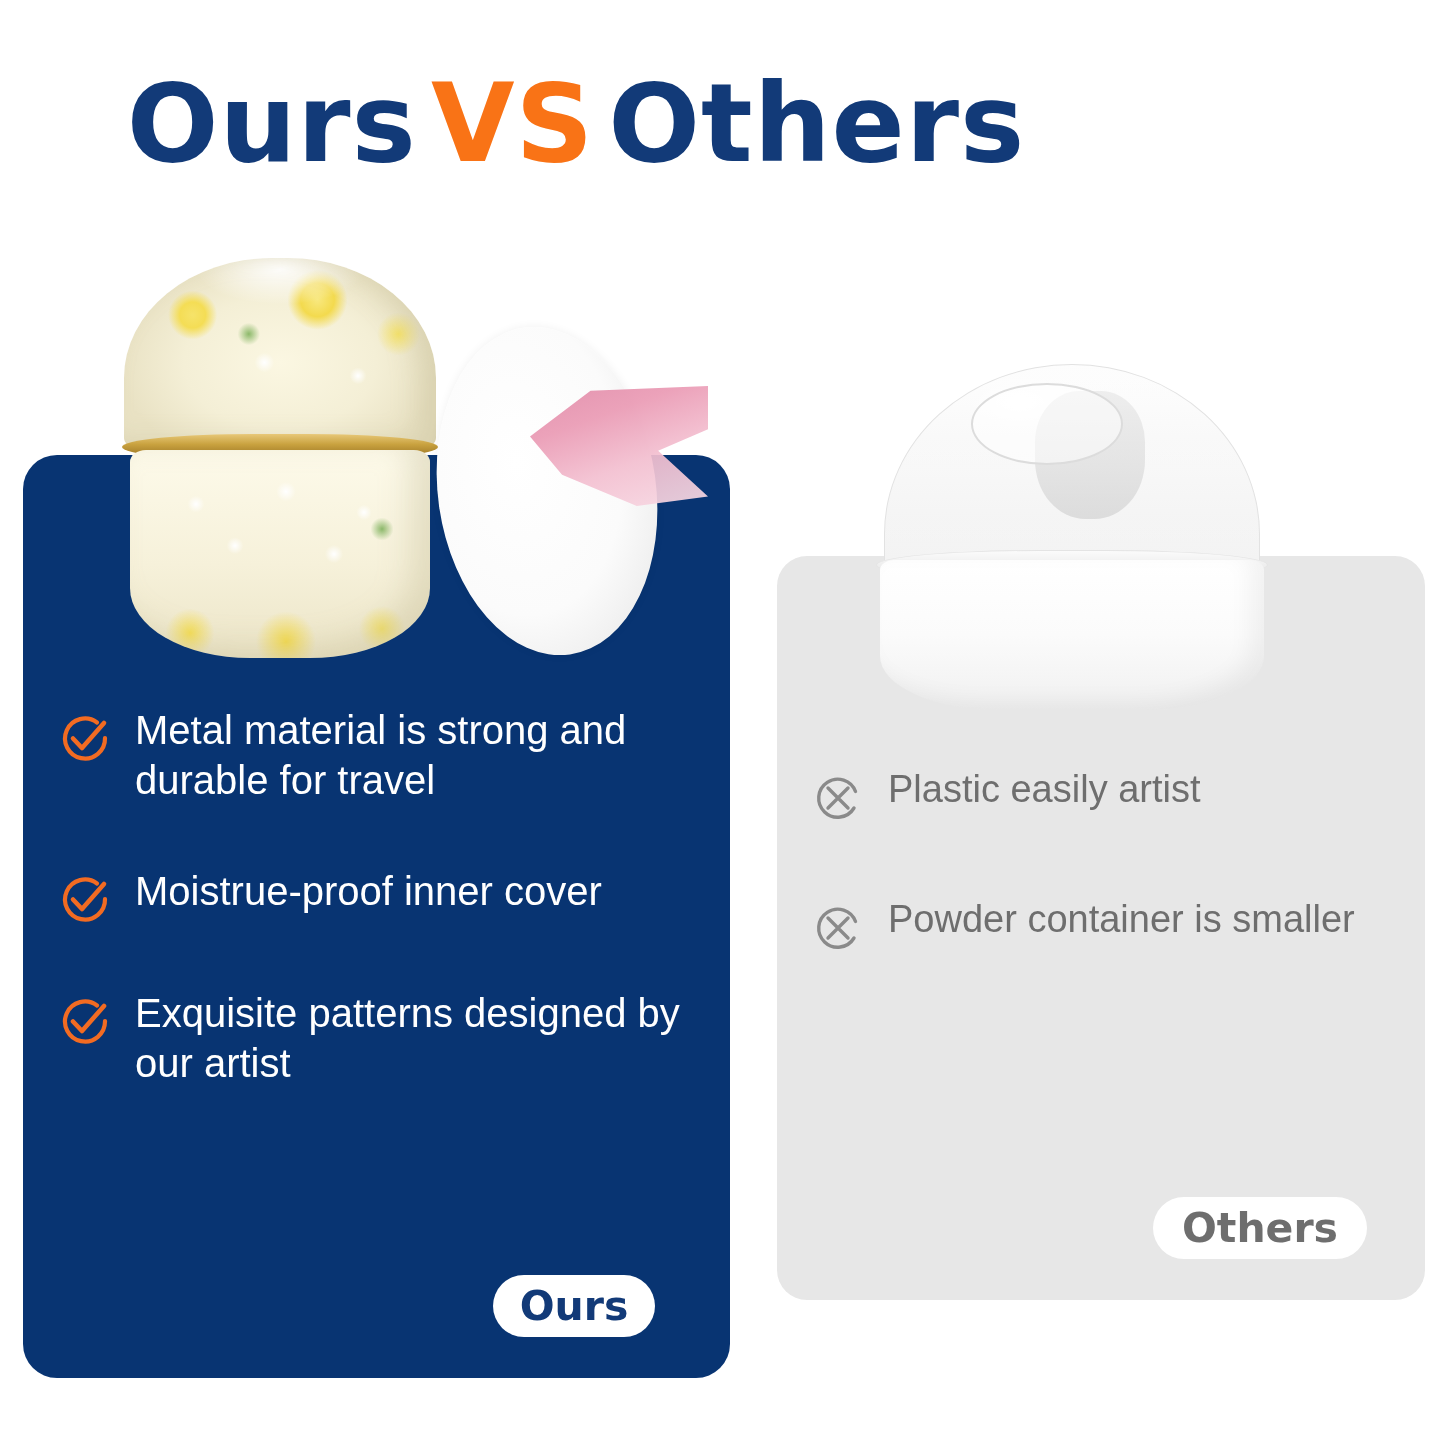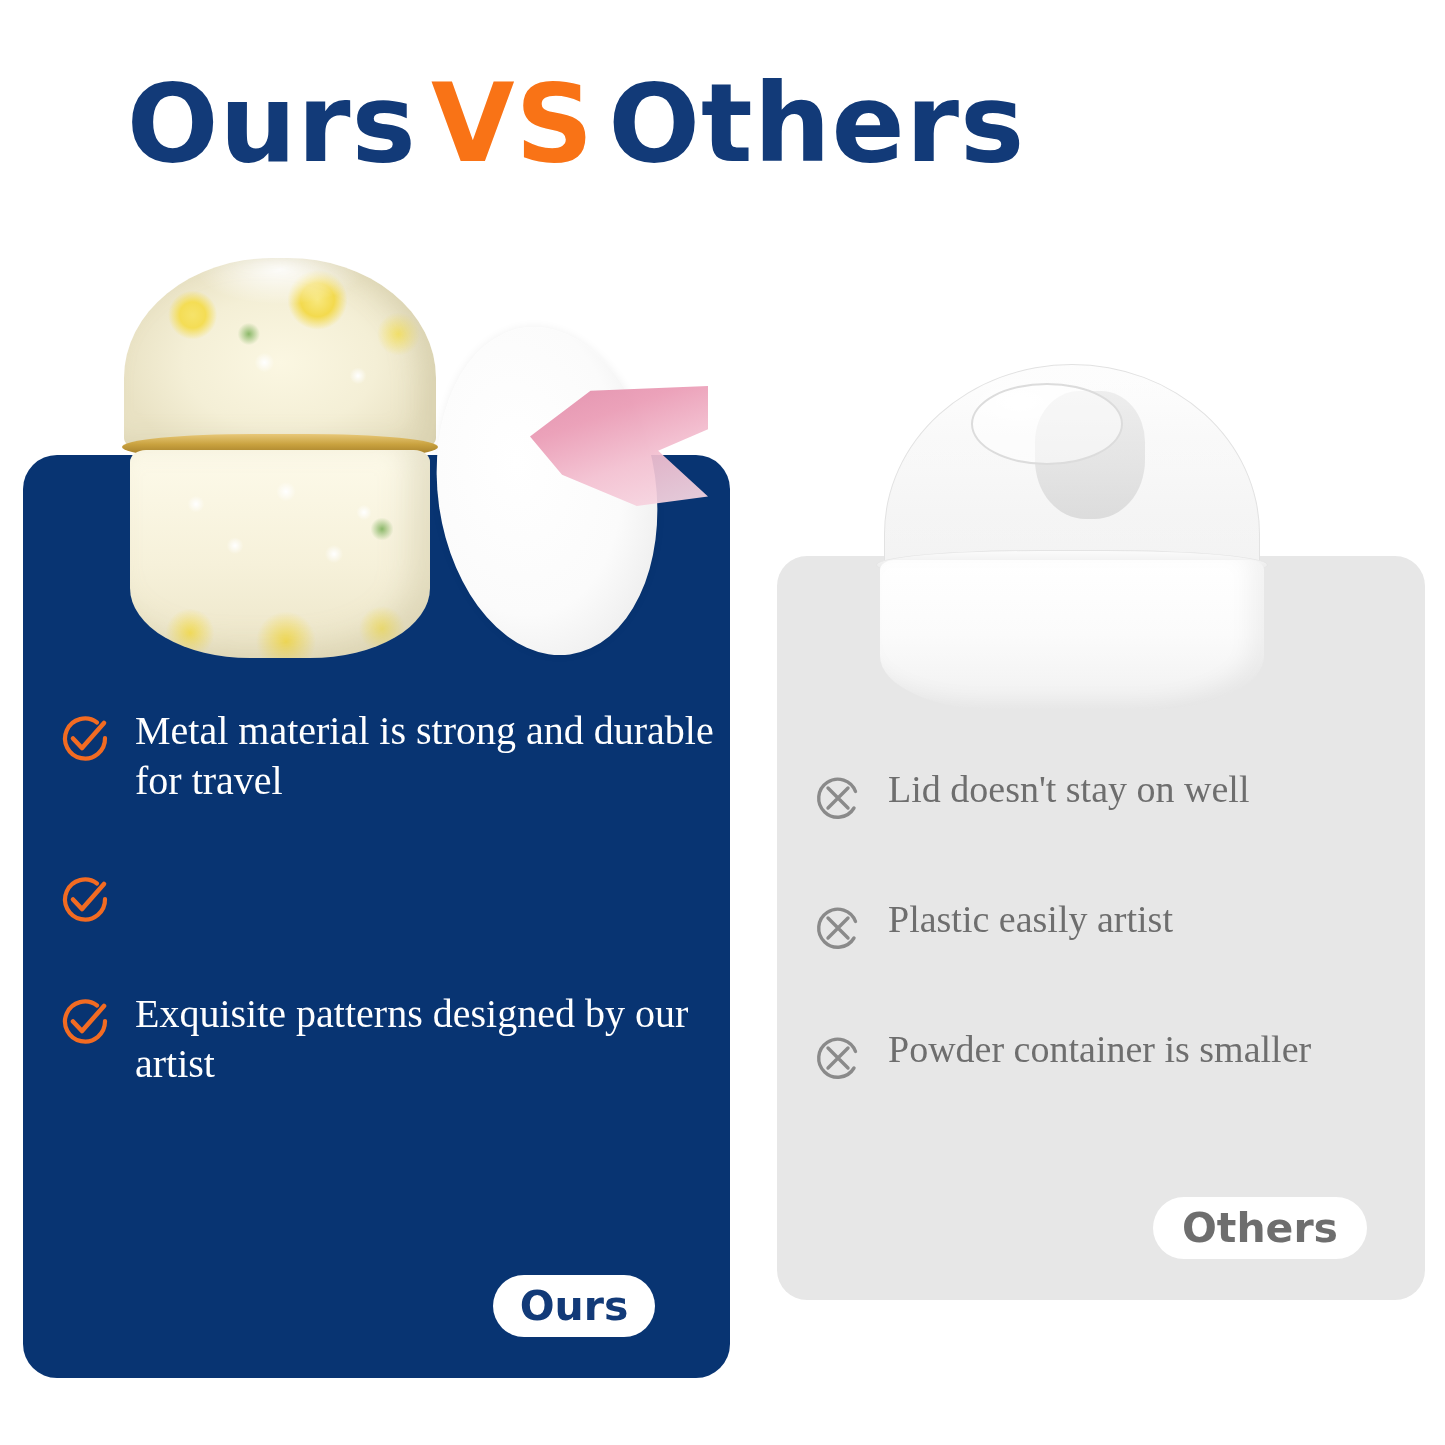--- a/index.html
+++ b/index.html
@@ -229,21 +229,21 @@
 
   .icon-wrap {
     flex: 0 0 auto;
     width: 56px;
     height: 56px;
     margin-top: 4px;
   }
   .icon-wrap svg { display: block; width: 56px; height: 56px; }
 
   .bullet-text {
-    font-family: Liberation Serif, serif;
+    font-family: Liberation Sans, sans-serif;
     line-height: 1.24;
   }
   .list-ours .bullet-text {
     color: #ffffff;
     font-size: 40px;
     font-weight: 400;
     max-width: 590px;
   }
   .list-others .bullet-text {
     color: #6e6e6e;
@@ -313,20 +313,21 @@
     <span class="bullet-text">Metal material is strong and durable for travel</span>
   </div>
 
   <div class="bullet">
     <span class="icon-wrap">
       <svg viewBox="0 0 56 56">
         <path d="M40 12.5 A20 20 0 1 0 48 28" fill="none" stroke="#F26B22" stroke-width="4.2" stroke-linecap="round"></path>
         <path d="M16 28.5 L25 38 L47 13" fill="none" stroke="#F26B22" stroke-width="4.6" stroke-linecap="round" stroke-linejoin="round"></path>
       </svg>
     </span>
+    <span class="bullet-text">Moistrue-proof inner cover</span>
   </div>
 
 
   <div class="bullet">
     <span class="icon-wrap">
       <svg viewBox="0 0 56 56">
         <path d="M40 12.5 A20 20 0 1 0 48 28" fill="none" stroke="#F26B22" stroke-width="4.2" stroke-linecap="round"></path>
         <path d="M16 28.5 L25 38 L47 13" fill="none" stroke="#F26B22" stroke-width="4.6" stroke-linecap="round" stroke-linejoin="round"></path>
       </svg>
     </span>
@@ -345,47 +346,38 @@
   <div class="dome">
     <div class="dome-inner-puff"></div>
     <div class="dome-ellipse"></div>
   </div>
   <div class="dome-rim"></div>
   <div class="base"></div>
 </div>
 
 <div class="list-others">
 
+
   <div class="bullet">
     <span class="icon-wrap">
       <svg viewBox="0 0 56 56">
         <path d="M44 38 A19 19 0 1 1 45.5 21.5" fill="none" stroke="#8a8a8a" stroke-width="3.4" stroke-linecap="round"></path>
         <path d="M18 18 L38 38 M38 18 L18 38" fill="none" stroke="#8a8a8a" stroke-width="3.4" stroke-linecap="round"></path>
       </svg>
     </span>
-    <span class="bullet-text">Lid doesn't stay on well</span>
+    <span class="bullet-text">Plastic easily artist</span>
   </div>
 
   <div class="bullet">
     <span class="icon-wrap">
       <svg viewBox="0 0 56 56">
         <path d="M44 38 A19 19 0 1 1 45.5 21.5" fill="none" stroke="#8a8a8a" stroke-width="3.4" stroke-linecap="round"></path>
         <path d="M18 18 L38 38 M38 18 L18 38" fill="none" stroke="#8a8a8a" stroke-width="3.4" stroke-linecap="round"></path>
       </svg>
     </span>
-    <span class="bullet-text">Plastic easily artist</span>
-  </div>
-
-  <div class="bullet">
-    <span class="icon-wrap">
-      <svg viewBox="0 0 56 56">
-        <path d="M44 38 A19 19 0 1 1 45.5 21.5" fill="none" stroke="#8a8a8a" stroke-width="3.4" stroke-linecap="round"></path>
-        <path d="M18 18 L38 38 M38 18 L18 38" fill="none" stroke="#8a8a8a" stroke-width="3.4" stroke-linecap="round"></path>
-      </svg>
-    </span>
     <span class="bullet-text">Powder container is smaller</span>
   </div>
 
 </div>
 
 <div class="badge badge-others">
   <span>Others</span>
 </div>
 
 </body></html>

